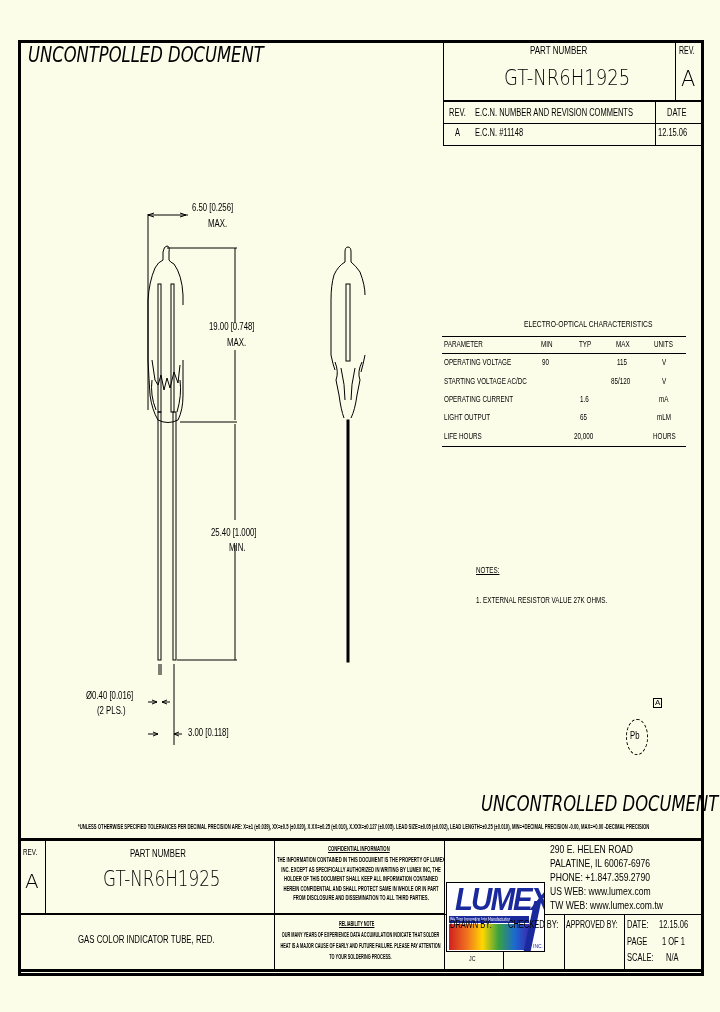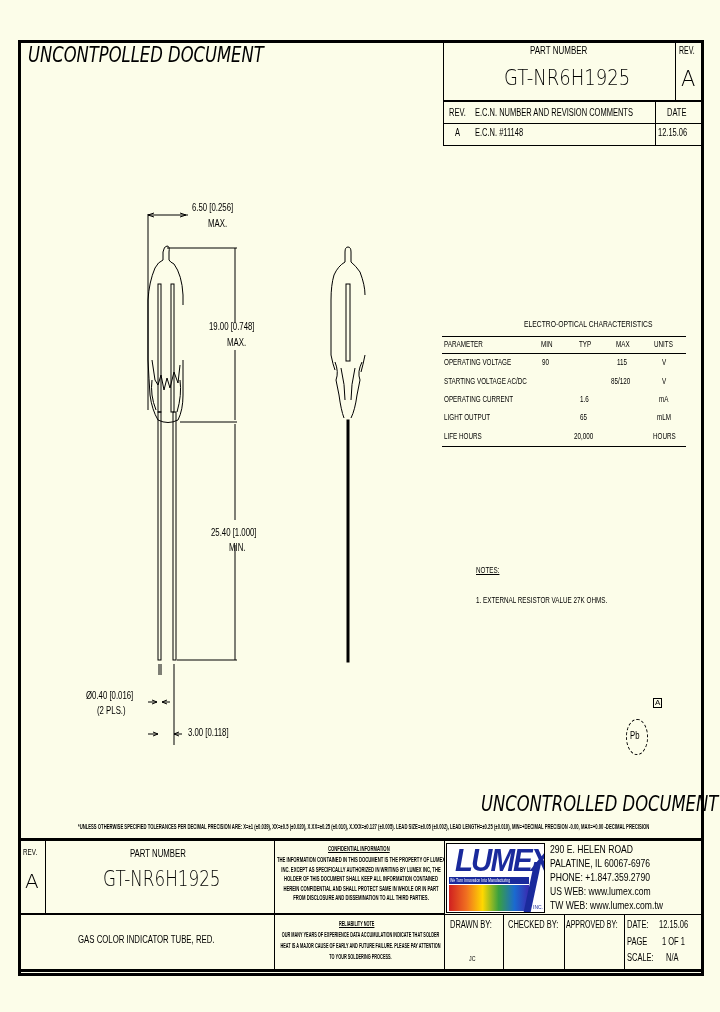--- a/index.html
+++ b/index.html
@@ -168,21 +168,21 @@
   <div class="t" style="left:130px;top:849px;font-size:10px;transform:scaleX(0.78);transform-origin:left top;">PART NUMBER</div>
   <div class="t" style="left:103px;top:869px;font-size:21px;font-weight:200;transform:scaleX(0.8);transform-origin:left top;font-family:'DejaVu Sans',sans-serif;">GT-NR6H1925</div>
   <div class="t" style="left:78px;top:935px;font-size:10px;transform:scaleX(0.78);transform-origin:left top;">GAS COLOR INDICATOR TUBE, RED.</div>
 
   <div class="t" style="left:328px;top:845px;font-size:7px;font-weight:bold;text-decoration:underline;transform:scaleX(0.6);transform-origin:left top;">CONFIDENTIAL INFORMATION</div>
   <div style="position:absolute;left:277px;top:855px;width:280px;font-size:7px;font-weight:bold;line-height:9.5px;text-align:center;transform:scaleX(0.6);transform-origin:left top;">THE INFORMATION CONTAINED IN THIS DOCUMENT IS THE PROPERTY OF LUMEX INC. EXCEPT AS SPECIFICALLY AUTHORIZED IN WRITING BY LUMEX INC, THE HOLDER OF THIS DOCUMENT SHALL KEEP ALL INFORMATION CONTAINED HEREIN CONFIDENTIAL AND SHALL PROTECT SAME IN WHOLE OR IN PART FROM DISCLOSURE AND DISSEMINATION TO ALL THIRD PARTIES.</div>
 
   <div class="t" style="left:339px;top:920px;font-size:7px;font-weight:bold;text-decoration:underline;transform:scaleX(0.55);transform-origin:left top;">RELIABILITY NOTE</div>
   <div style="position:absolute;left:278px;top:929px;width:300px;font-size:7px;font-weight:bold;line-height:11px;text-align:center;transform:scaleX(0.55);transform-origin:left top;">OUR MANY YEARS OF EXPERIENCE DATA ACCUMULATION INDICATE THAT SOLDER HEAT IS A MAJOR CAUSE OF EARLY AND FUTURE FAILURE. PLEASE PAY ATTENTION TO YOUR SOLDERING PROCESS.</div>
 
-  <div style="position:absolute;left:446px;top:843px;width:97px;height:68px;border:1px solid #000;background:#fff;overflow:hidden;">
+  <div style="position:absolute;left:446px;top:882px;width:97px;height:68px;border:1px solid #000;background:#fff;overflow:hidden;">
     <div class="t" style="left:8px;top:1px;font-size:31px;font-weight:bold;font-style:italic;color:#1a2a9c;letter-spacing:-2px;transform:scaleX(0.95);transform-origin:left top;">LUMEX</div>
     <div style="position:absolute;left:2px;top:33px;width:80px;height:7px;background:#1a2a9c;">
       <div class="t" style="left:1px;top:1px;font-size:5px;color:#fff;transform:scaleX(0.7);transform-origin:left top;">We Turn Innovation Into Manufacturing</div>
     </div>
     <div style="position:absolute;left:2px;top:41px;width:80px;height:26px;background:linear-gradient(90deg,#d02020 0%,#f07020 22%,#ffd800 42%,#3aa040 62%,#1a6ad0 82%,#3a2ab0 100%);"></div>
     <div style="position:absolute;left:82px;top:18px;width:7px;height:50px;background:#1a2a9c;transform:skewX(-12deg);"></div>
     <div class="t" style="left:86px;top:61px;font-size:5px;color:#1a2a9c;">INC.</div>
   </div>
 
   <div style="position:absolute;left:550px;top:844px;">

